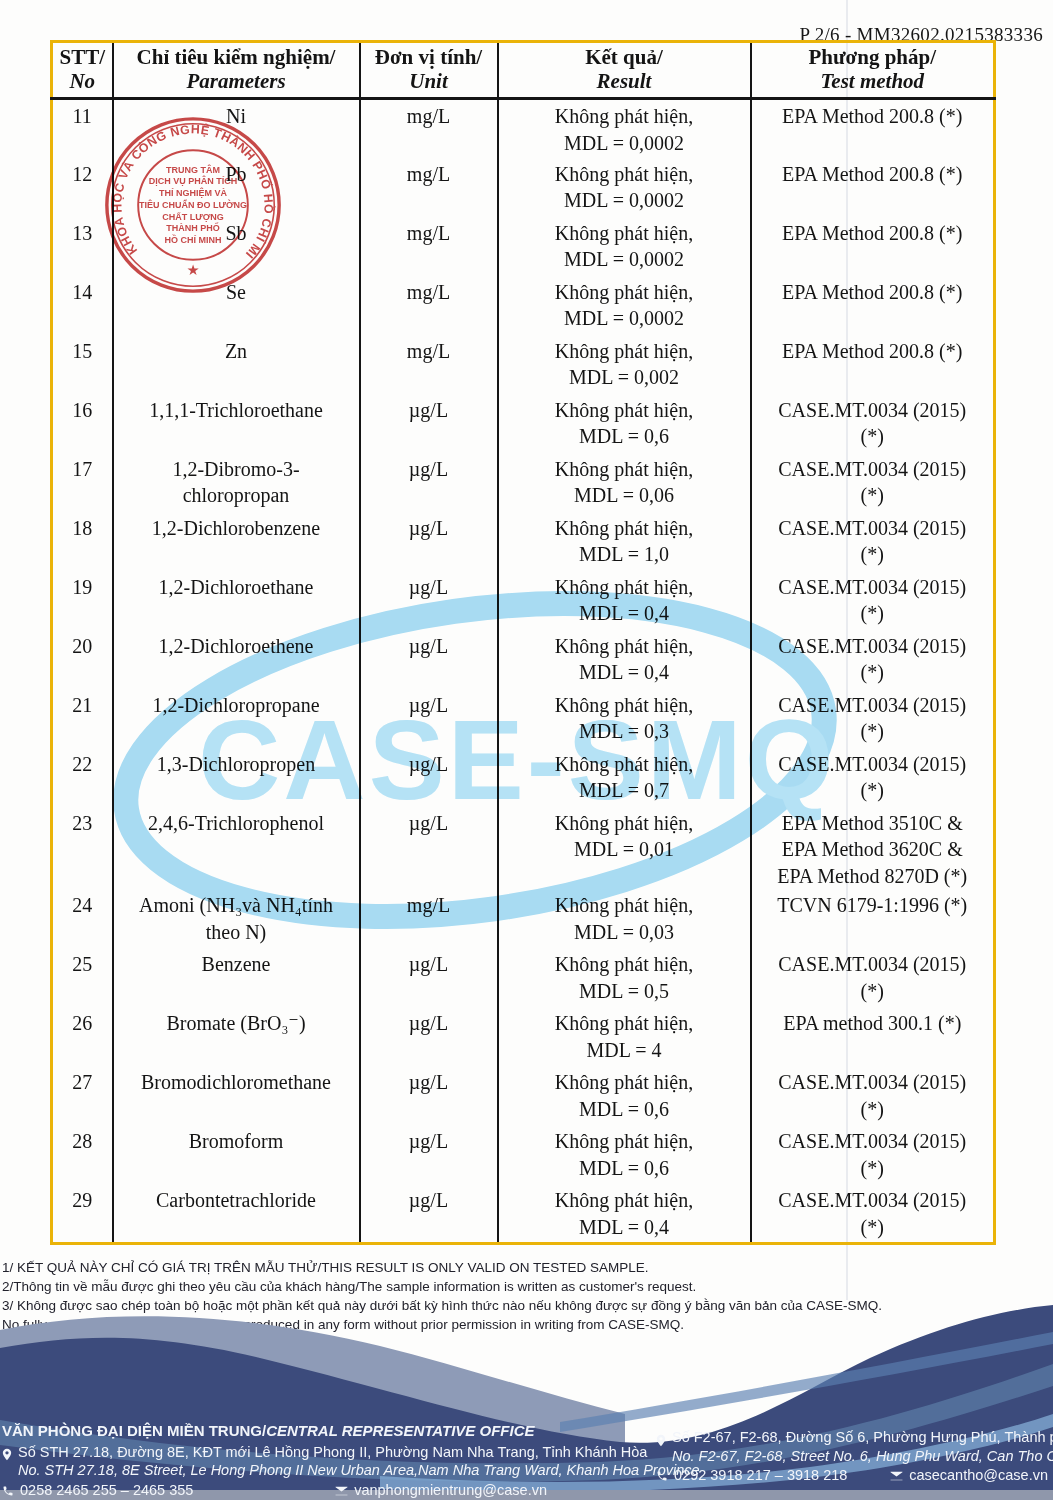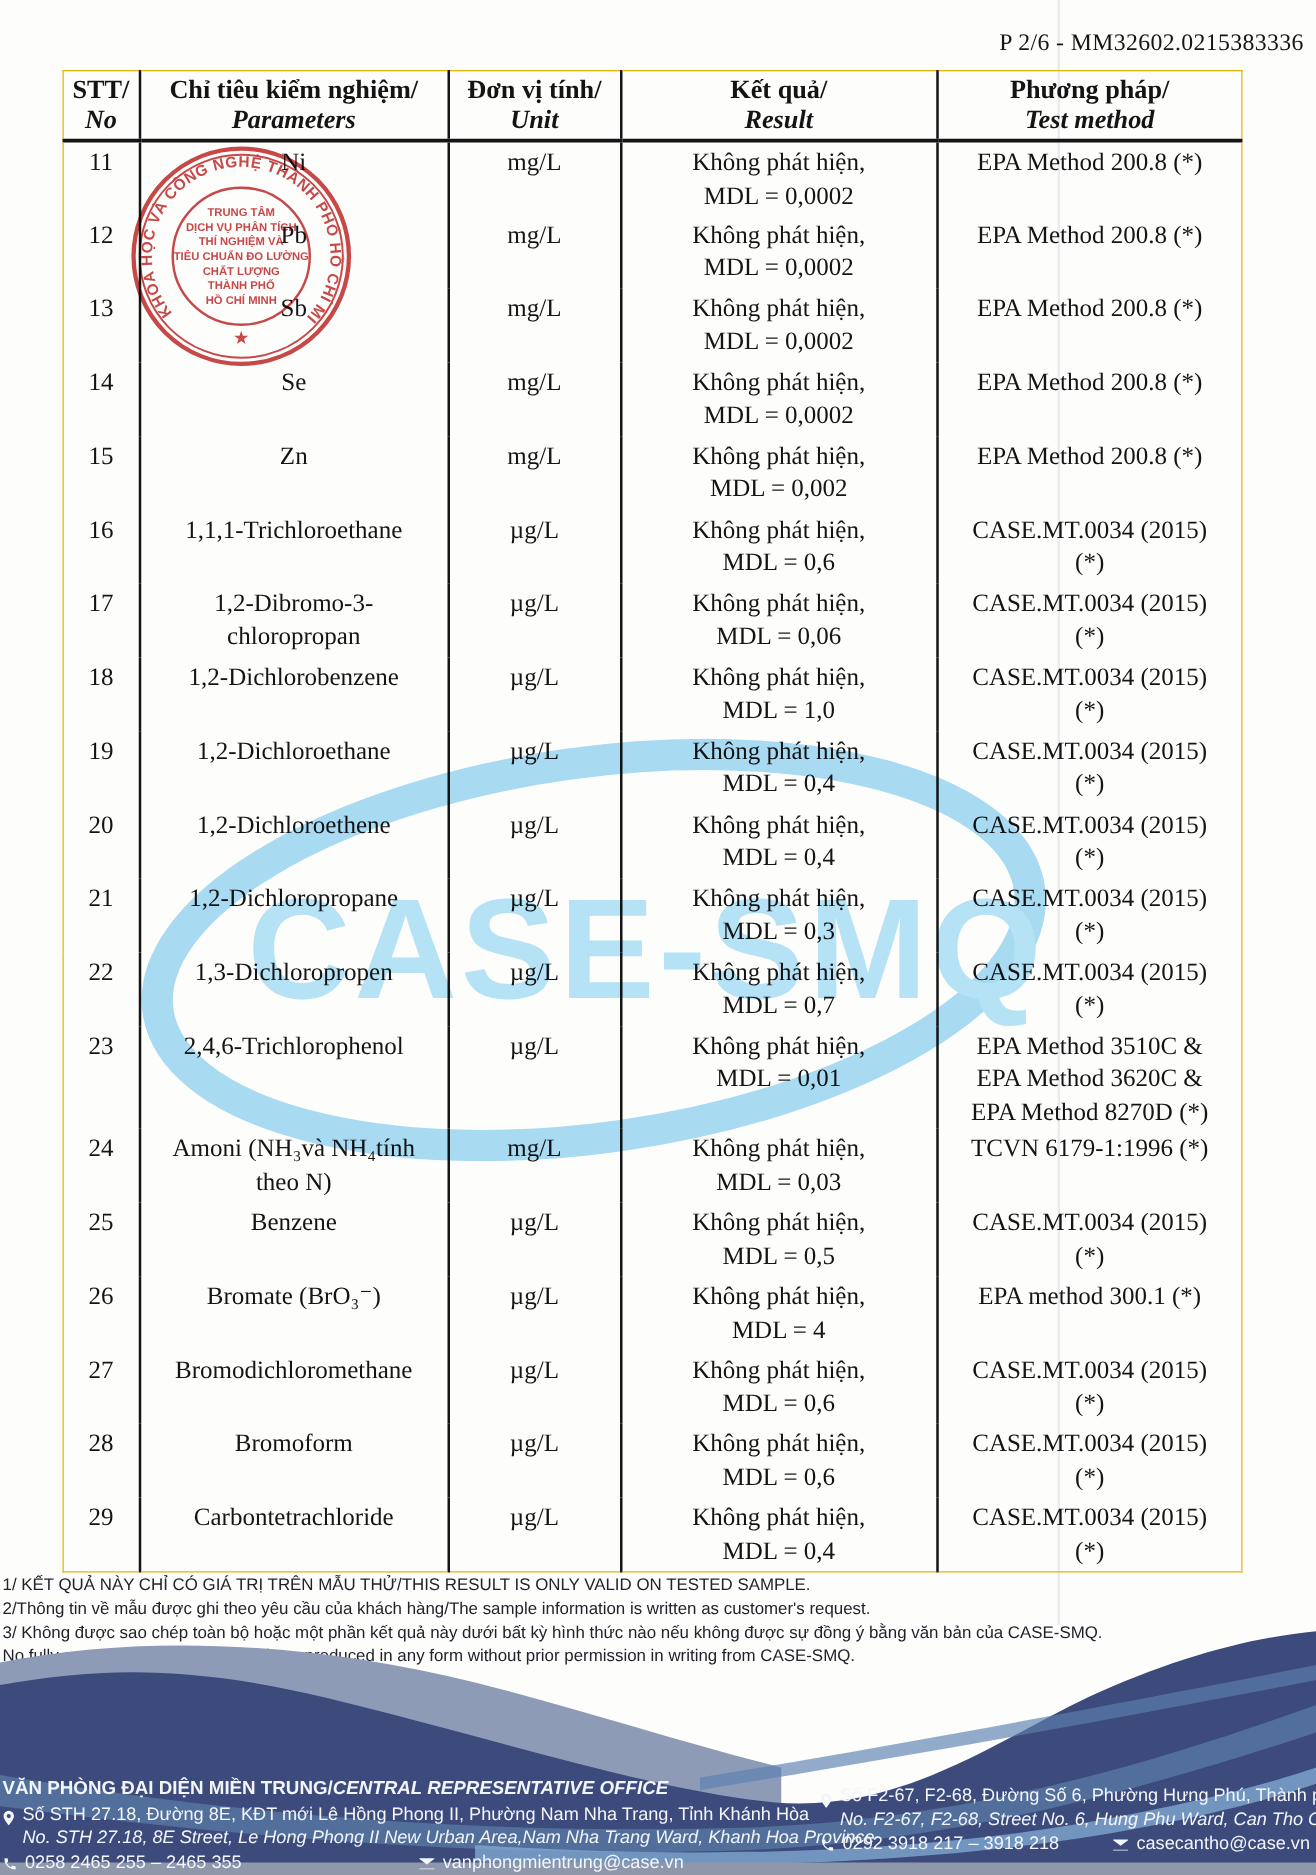--- a/index.html
+++ b/index.html
@@ -12,23 +12,23 @@
   
   .fold-line{position:absolute;left:846px;top:0;width:2px;height:1300px;background:rgba(165,175,195,.22);}
 
   .page-ref{
     position:absolute;top:24px;right:10px;
     font-size:19px;letter-spacing:.3px;color:#161616;
   }
 
   
   table.results{
-    position:absolute;left:50px;top:56px;width:943px;
+    position:absolute;left:50px;top:40px;width:943px;
     border-collapse:collapse;table-layout:fixed;
-    border:1px solid #eab308;
+    border:3px solid #eab308;
   }
   .results th,.results td{border-left:2px solid #151515;}
   .results th:first-child,.results td:first-child{border-left:none;}
   .results thead th{
     border-bottom:3px solid #151515;
     font-size:21px;line-height:24px;font-weight:bold;
     padding:2px 0 4px 0;text-align:center;vertical-align:middle;
   }
   .results thead tr{height:51px;}
   .results tbody tr{height:59px;}

